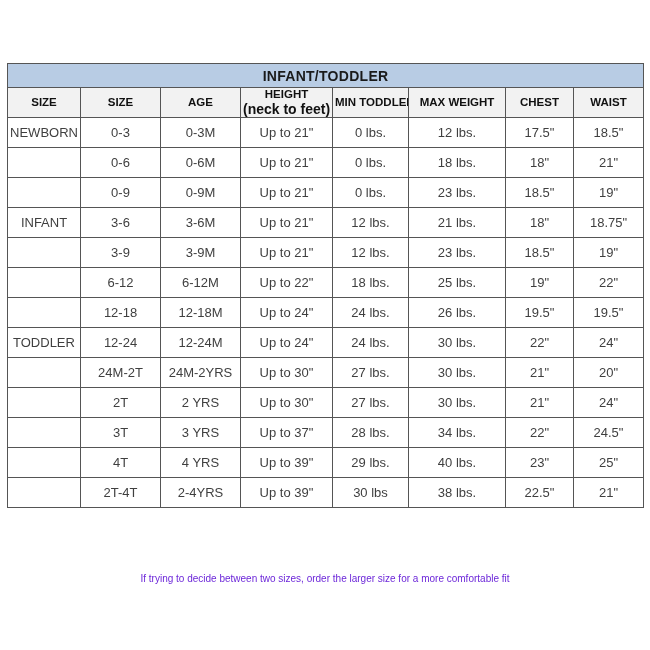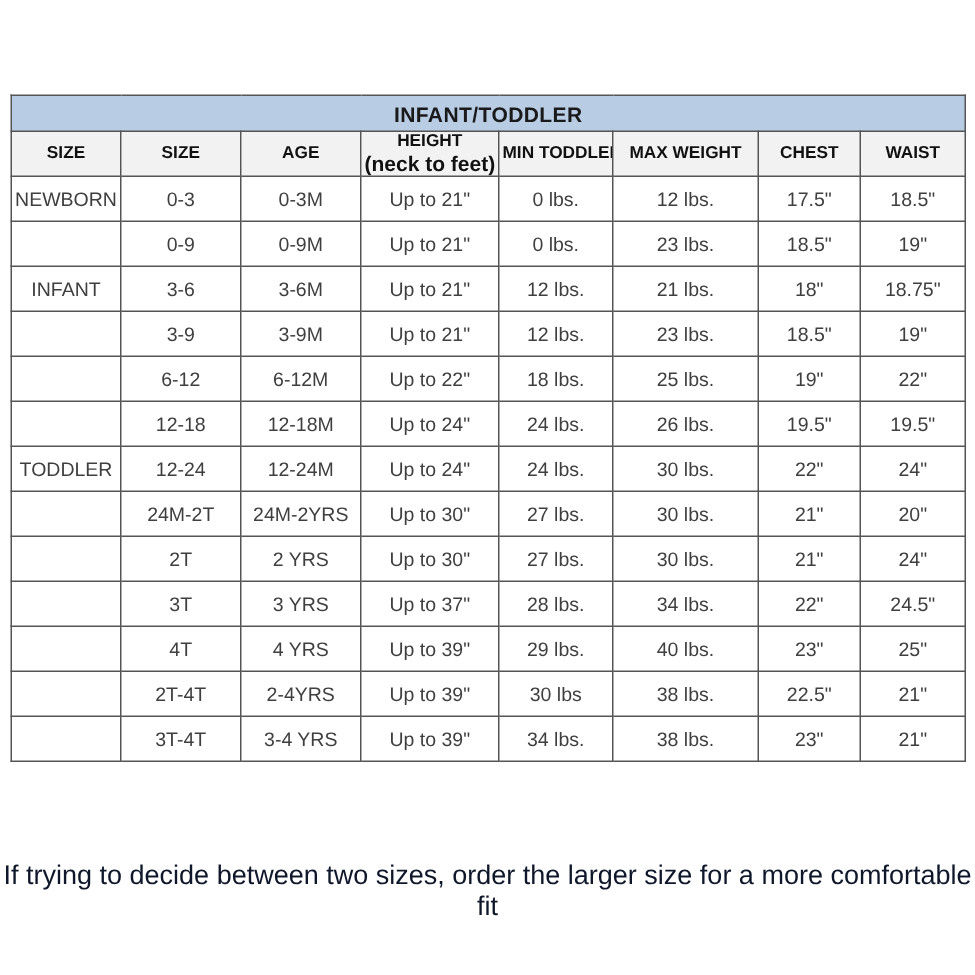--- a/index.html
+++ b/index.html
@@ -63,22 +63,22 @@
     font-size: 13px;
     height: 29px;
     color: #3f3f3f;
   }
   .footer-note {
     position: absolute;
     left: 0;
     top: 573px;
     width: 650px;
     text-align: center;
-    font-size: 18px;
-    color: #0f172a;
+    font-size: 10px;
+    color: #6d28d9;
   }
 </style>
 </head>
 <body>
 
 <div class="page">
 
   <div class="chart-wrap">
     <table class="size-chart">
       <colgroup>
@@ -112,20 +112,30 @@
     <td>0-3</td>
     <td>0-3M</td>
     <td>Up to 21"</td>
     <td>0 lbs.</td>
     <td>12 lbs.</td>
     <td>17.5"</td>
     <td>18.5"</td>
   </tr>
           <tr>
     <td></td>
+    <td>0-6</td>
+    <td>0-6M</td>
+    <td>Up to 21"</td>
+    <td>0 lbs.</td>
+    <td>18 lbs.</td>
+    <td>18"</td>
+    <td>21"</td>
+  </tr>
+          <tr>
+    <td></td>
     <td>0-9</td>
     <td>0-9M</td>
     <td>Up to 21"</td>
     <td>0 lbs.</td>
     <td>23 lbs.</td>
     <td>18.5"</td>
     <td>19"</td>
   </tr>
           <tr>
     <td>INFANT</td>
@@ -220,29 +230,19 @@
           <tr>
     <td></td>
     <td>2T-4T</td>
     <td>2-4YRS</td>
     <td>Up to 39"</td>
     <td>30 lbs</td>
     <td>38 lbs.</td>
     <td>22.5"</td>
     <td>21"</td>
   </tr>
-          <tr>
-    <td></td>
-    <td>3T-4T</td>
-    <td>3-4 YRS</td>
-    <td>Up to 39"</td>
-    <td>34 lbs.</td>
-    <td>38 lbs.</td>
-    <td>23"</td>
-    <td>21"</td>
-  </tr>
         </tbody>
     </table>
   </div>
 
   <div class="footer-note">If trying to decide between two sizes, order the larger size for a more comfortable fit</div>
 
 </div>
 
 </body></html>

